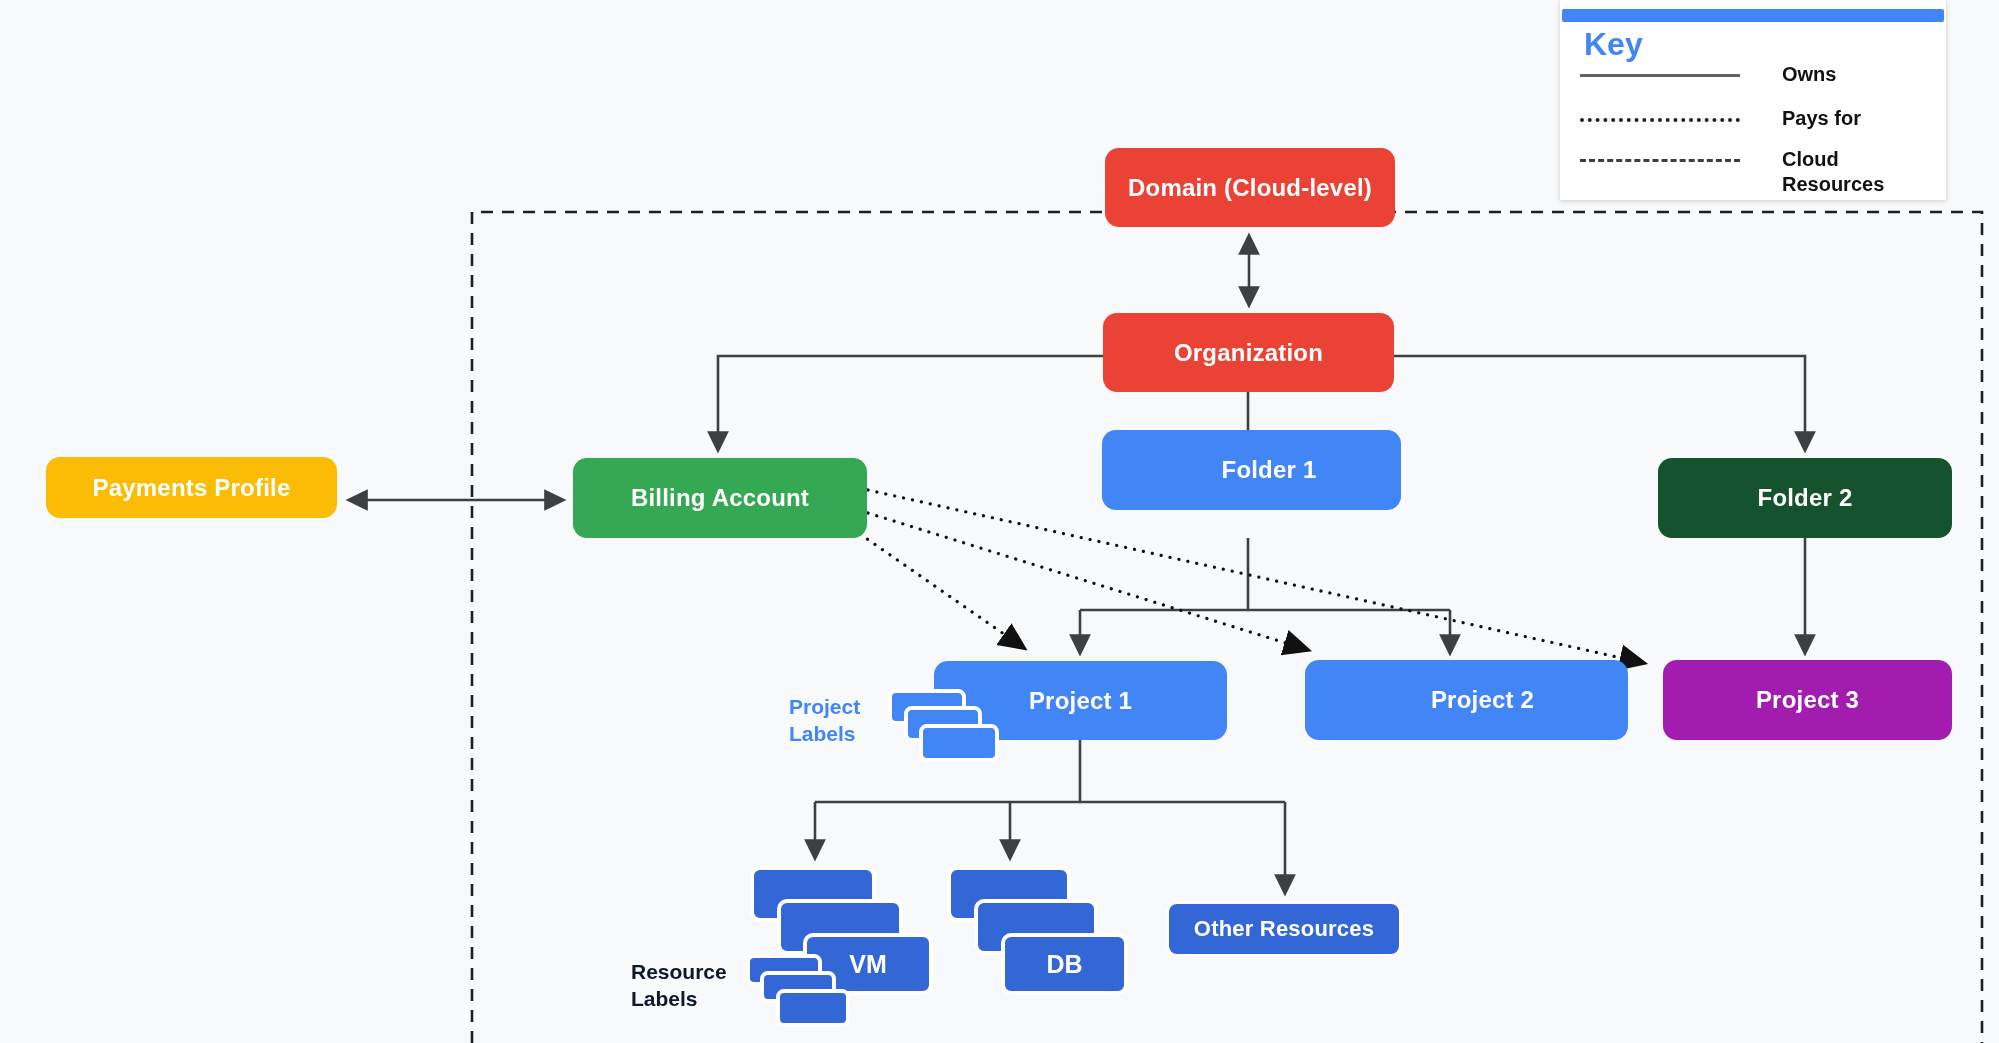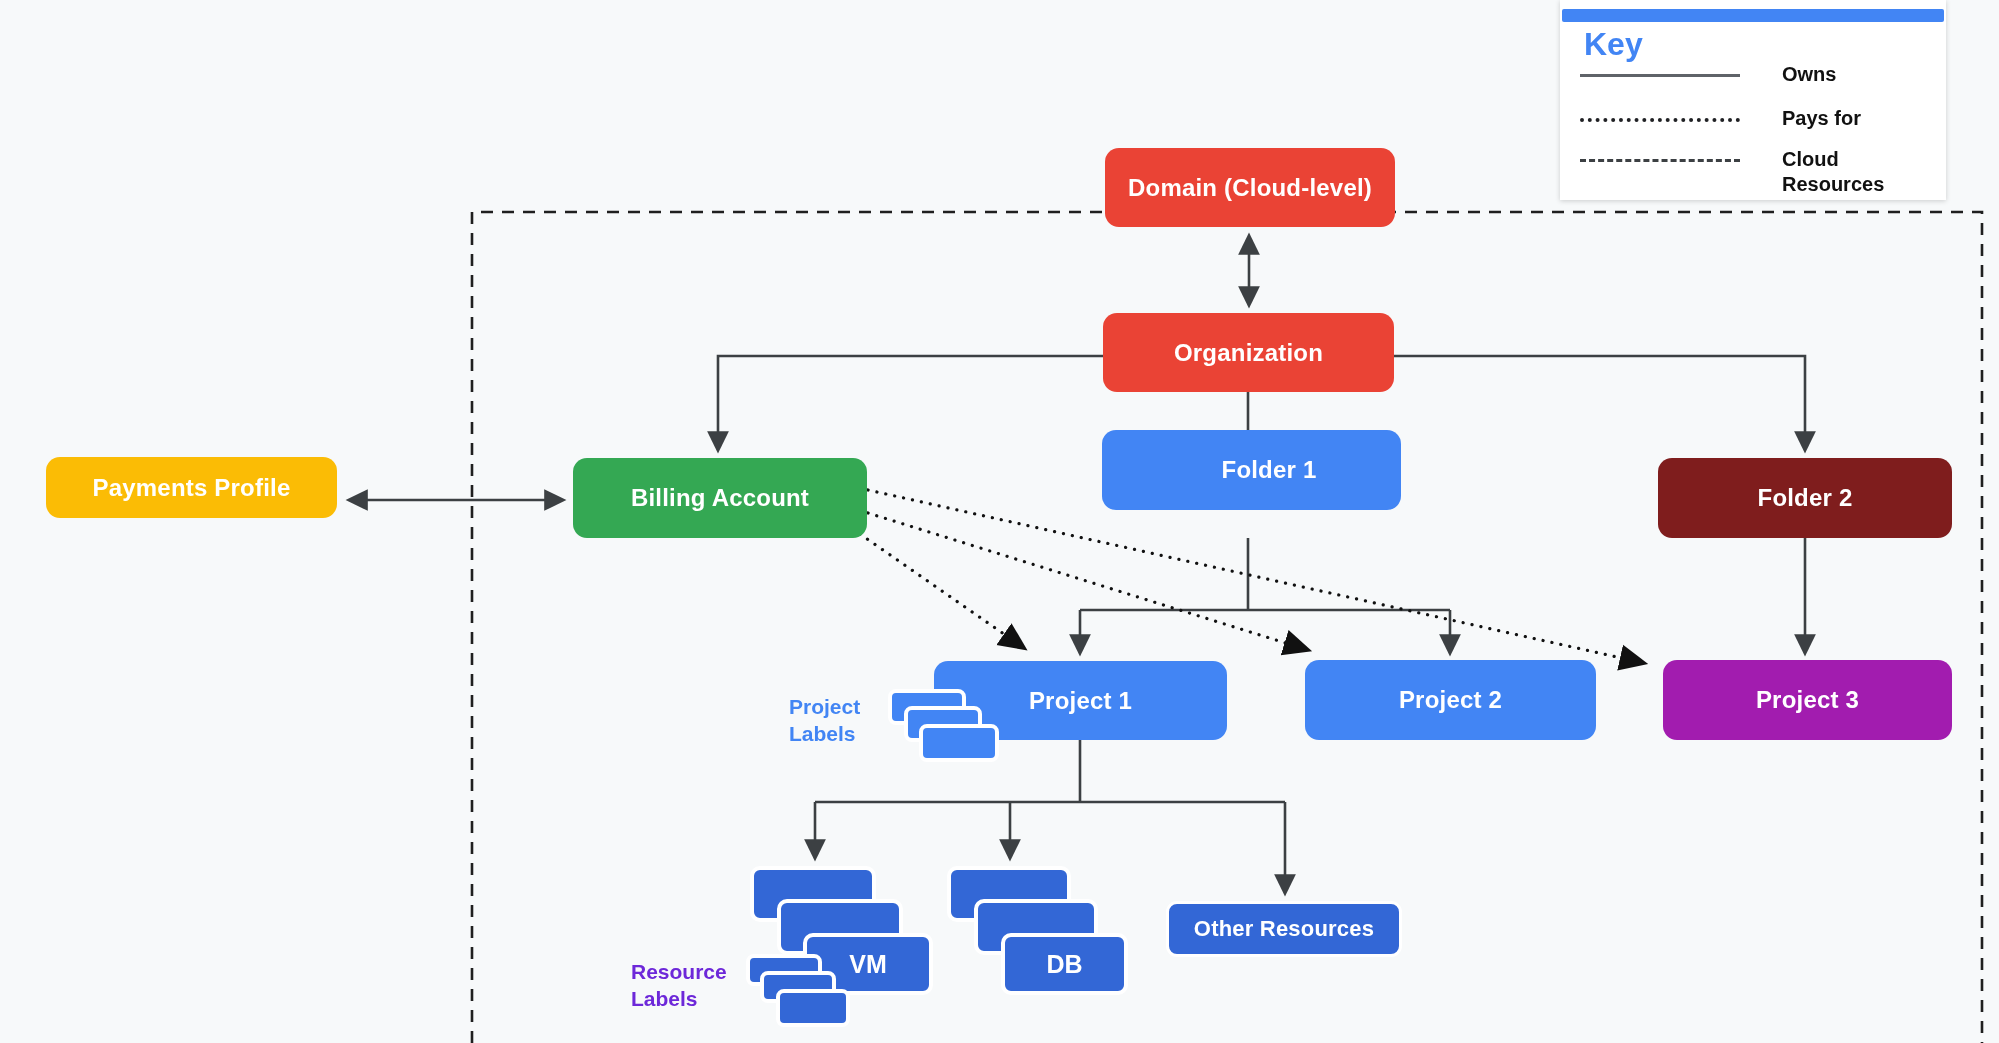--- a/index.html
+++ b/index.html
@@ -21,21 +21,21 @@
     display:flex;align-items:center;justify-content:center;
     color:#fff;font-weight:bold;font-size:24px;letter-spacing:0.2px;
   }
   .n-domain   {left:1105px;top:148px;width:290px;height:79px;}
   .n-org      {left:1103px;top:313px;width:291px;height:79px;}
   .n-payments {left:46px;  top:457px;width:291px;height:61px;}
   .n-billing  {left:573px; top:458px;width:294px;height:80px;}
   .n-folder1  {left:1102px;top:430px;width:264px;height:80px;padding-left:35px;}
   .n-folder2  {left:1658px;top:458px;width:294px;height:80px;}
   .n-project1 {left:934px; top:661px;width:293px;height:79px;}
-  .n-project2 {left:1305px;top:660px;width:291px;height:80px;}
+  .n-project2 {left:1305px;top:660px;width:291px;height:80px;padding-left:32px;}
   .n-project3 {left:1663px;top:660px;width:289px;height:80px;}
   .n-other{
     left:1166px;top:901px;width:236px;height:56px;z-index:4;
     border:3px solid #fff;border-radius:11px;box-sizing:border-box;
     font-size:22px;
   }
 
   
   .stack-card{
     position:absolute;z-index:4;box-sizing:border-box;
@@ -146,21 +146,21 @@
   </div>
   <div class="node n-payments" style="background-color: rgb(251, 188, 5);">
     <span>Payments Profile</span>
   </div>
   <div class="node n-billing" style="background-color: rgb(52, 168, 83);">
     <span>Billing Account</span>
   </div>
   <div class="node n-folder1" style="background-color: rgb(66, 133, 244);">
     <span>Folder 1</span>
   </div>
-  <div class="node n-folder2" style="background-color: #7f1d1d;">
+  <div class="node n-folder2" style="background-color: #14532d;">
     <span>Folder 2</span>
   </div>
   <div class="node n-project1" style="background-color: rgb(66, 133, 244);">
     <span>Project 1</span>
   </div>
   <div class="node n-project2" style="background-color: rgb(66, 133, 244);">
     <span>Project 2</span>
   </div>
   <div class="node n-project3" style="background-color: #a21caf;">
     <span>Project 3</span>
@@ -186,21 +186,21 @@
   <div class="mini-card pl3" style="background-color: rgb(66, 133, 244);"></div>
 
   <div class="mini-card rl1" style="background-color: rgb(51, 103, 214);"></div>
   <div class="mini-card rl2" style="background-color: rgb(51, 103, 214);"></div>
   <div class="mini-card rl3" style="background-color: rgb(51, 103, 214);"></div>
 
   <div class="annot a-project" style="color: rgb(66, 133, 244);">
     <div>Project</div>
     <div>Labels</div>
   </div>
-  <div class="annot a-resource" style="color: #6d28d9;">
+  <div class="annot a-resource" style="color: #0f172a;">
     <div>Resource</div>
     <div>Labels</div>
   </div>
 
   <div class="key-panel">
     <div class="key-bar" style="background-color: rgb(66, 133, 244);"></div>
     <div class="key-title" style="color: rgb(66, 133, 244);">Key</div>
 
     <div class="key-sample ks-solid"></div>
     <div class="key-label kl-owns">Owns</div>

